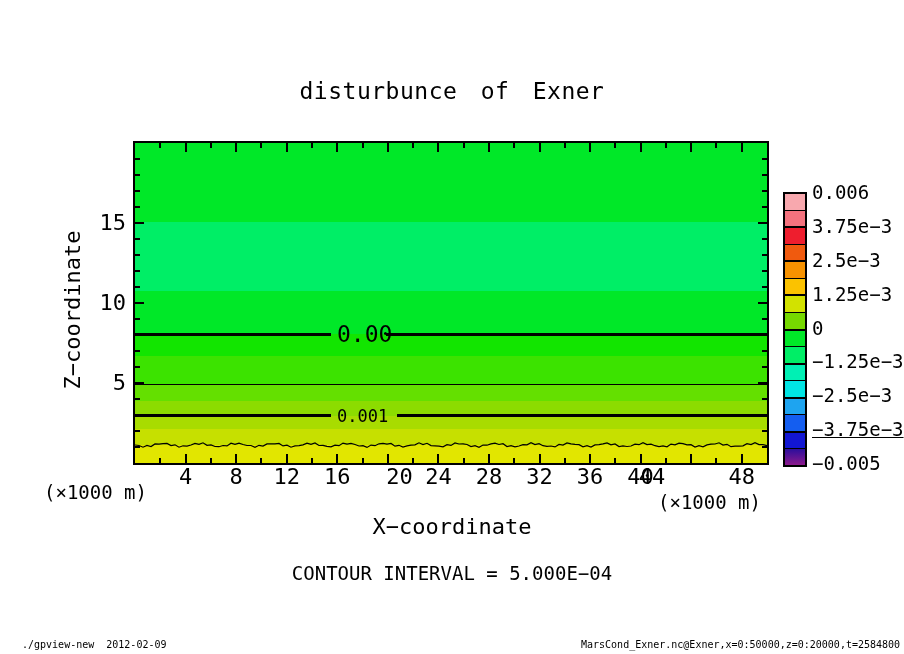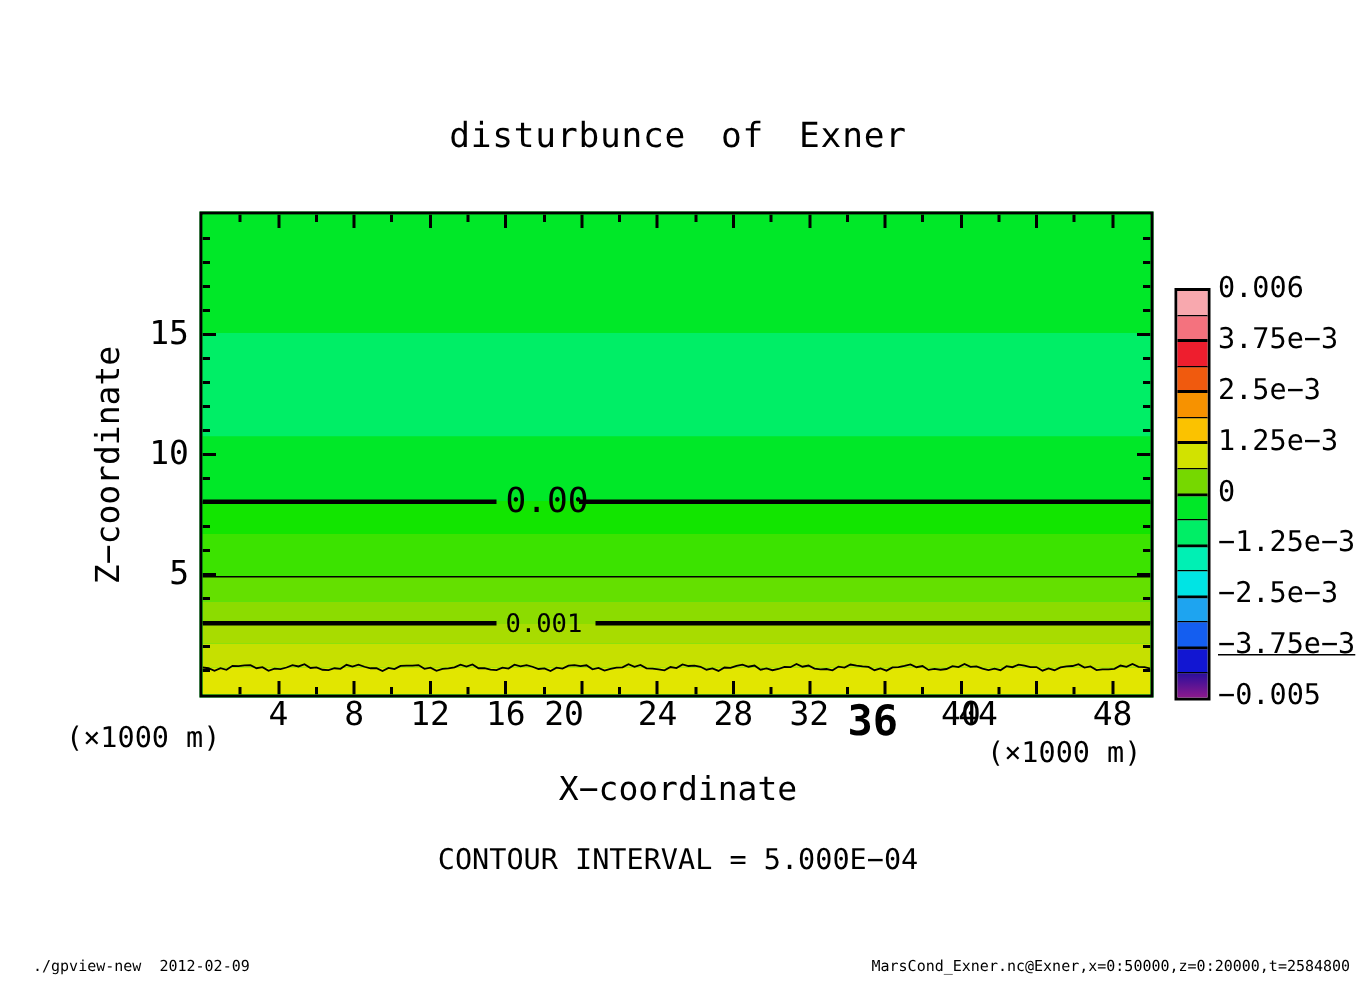--- a/index.html
+++ b/index.html
@@ -158,25 +158,25 @@
       <div style="flex: 1 1 0%; background: rgb(0, 228, 228); border-bottom: 2px solid rgb(0, 0, 0);"></div>
       <div style="flex: 1 1 0%; background: rgb(30, 164, 240); border-bottom: 1px solid rgb(0, 0, 0);"></div>
       <div style="flex: 1 1 0%; background: rgb(20, 94, 240); border-bottom: 2px solid rgb(0, 0, 0);"></div>
       <div style="flex: 1 1 0%; background: rgb(18, 22, 210); border-bottom: 1px solid rgb(0, 0, 0);"></div>
       <div style="flex: 1 1 0%; background: linear-gradient(rgb(44, 14, 156), rgb(140, 26, 140));"></div>
     </div>
 <div style="position: absolute; left: 160.6px; top: 464px; width: 50px; text-align: center; font-size: 22px;">4</div>
     <div style="position: absolute; left: 211.1px; top: 464px; width: 50px; text-align: center; font-size: 22px;">8</div>
     <div style="position: absolute; left: 261.7px; top: 464px; width: 50px; text-align: center; font-size: 22px;">12</div>
     <div style="position: absolute; left: 312.2px; top: 464px; width: 50px; text-align: center; font-size: 22px;">16</div>
-    <div style="position: absolute; left: 362.8px; top: 464px; width: 50px; text-align: left; font-size: 22px;">20</div>
+    <div style="position: absolute; left: 362.8px; top: 464px; width: 50px; text-align: right; font-size: 22px;">20</div>
     <div style="position: absolute; left: 413.4px; top: 464px; width: 50px; text-align: center; font-size: 22px;">24</div>
     <div style="position: absolute; left: 463.9px; top: 464px; width: 50px; text-align: center; font-size: 22px;">28</div>
     <div style="position: absolute; left: 514.5px; top: 464px; width: 50px; text-align: center; font-size: 22px;">32</div>
-    <div style="position: absolute; left: 565px; top: 464px; width: 50px; font-size: 28px; font-weight: bold;">36</div>
+    <div style="position: absolute; left: 565px; top: 464px; width: 50px; text-align: center; font-size: 22px;">36</div>
     <div style="position: absolute; left: 615.6px; top: 464px; width: 50px; text-align: center; font-size: 22px;">40</div>
     <div style="position: absolute; left: 627px; top: 464px; width: 50px; text-align: center; font-size: 22px;">44</div>
     <div style="position: absolute; left: 716.7px; top: 464px; width: 50px; text-align: center; font-size: 22px;">48</div>
     <div style="position: absolute; left: 80px; top: 370px; width: 46px; height: 26px; line-height: 26px; text-align: right; font-size: 22px;">5</div>
     <div style="position: absolute; left: 80px; top: 290px; width: 46px; height: 26px; line-height: 26px; text-align: right; font-size: 22px;">10</div>
     <div style="position: absolute; left: 80px; top: 210px; width: 46px; height: 26px; line-height: 26px; text-align: right; font-size: 22px;">15</div>
     <div style="position: absolute; left: 812px; top: 192px; transform: translateY(-50%); font-size: 19px;">0.006</div>
     <div style="position: absolute; left: 812px; top: 225.9px; transform: translateY(-50%); font-size: 19px;">3.75e−3</div>
     <div style="position: absolute; left: 812px; top: 259.8px; transform: translateY(-50%); font-size: 19px;">2.5e−3</div>
     <div style="position: absolute; left: 812px; top: 293.6px; transform: translateY(-50%); font-size: 19px;">1.25e−3</div>

